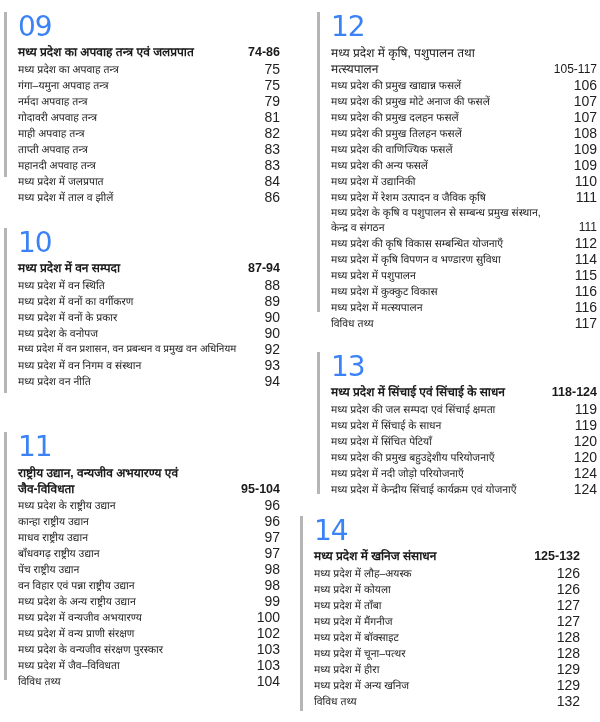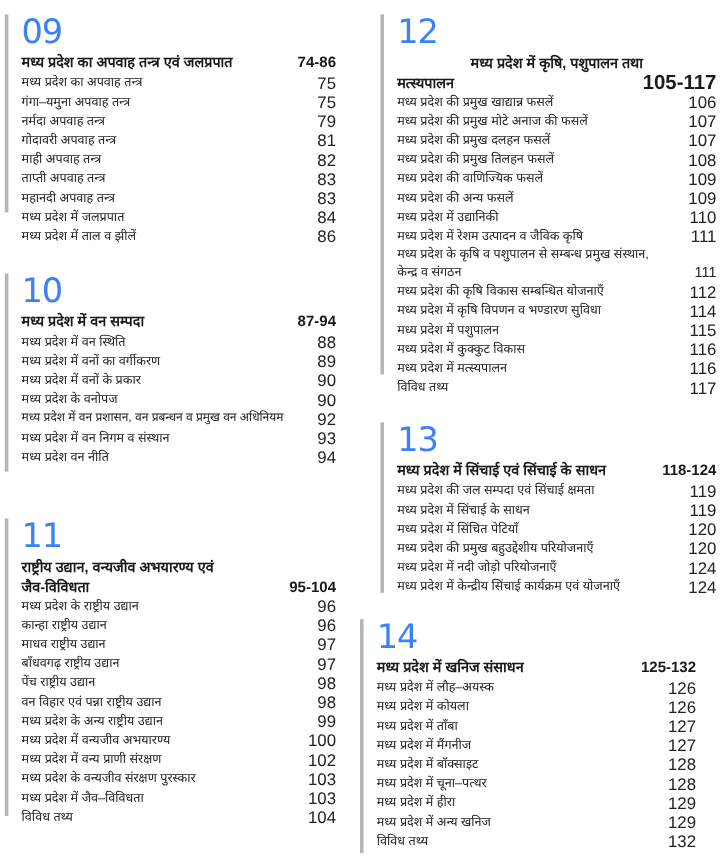--- a/index.html
+++ b/index.html
@@ -173,25 +173,25 @@
           <span class="p">104</span>
         </div>
     </div>
   </div>
 </div>
 
 <div class="chapter" style="left:317px; top:12px; width:280px;">
   <div class="bar" style="height:300px;"></div>
   <div class="inner">
     <div class="chap-num">12</div>
-    <div style="font-weight:bold; font-size:12px; line-height:16px; margin-top:3px;text-align:center;">
+    <div style="font-weight:normal; font-size:12px; line-height:16px; margin-top:3px;">
       <div>मध्य प्रदेश में कृषि, पशुपालन तथा</div>
       <div style="display:flex; justify-content:space-between;">
         <span>मत्स्यपालन</span>
-        <span style="font-size:17px;">105-117</span>
+        <span style="font-size:12px;">105-117</span>
       </div>
     </div>
     <div>
       <div class="item">
           <span class="t">मध्य प्रदेश की प्रमुख खाद्यान्न फसलें</span>
           <span class="p">106</span>
         </div>
       <div class="item">
           <span class="t">मध्य प्रदेश की प्रमुख मोटे अनाज की फसलें</span>
           <span class="p">107</span>

